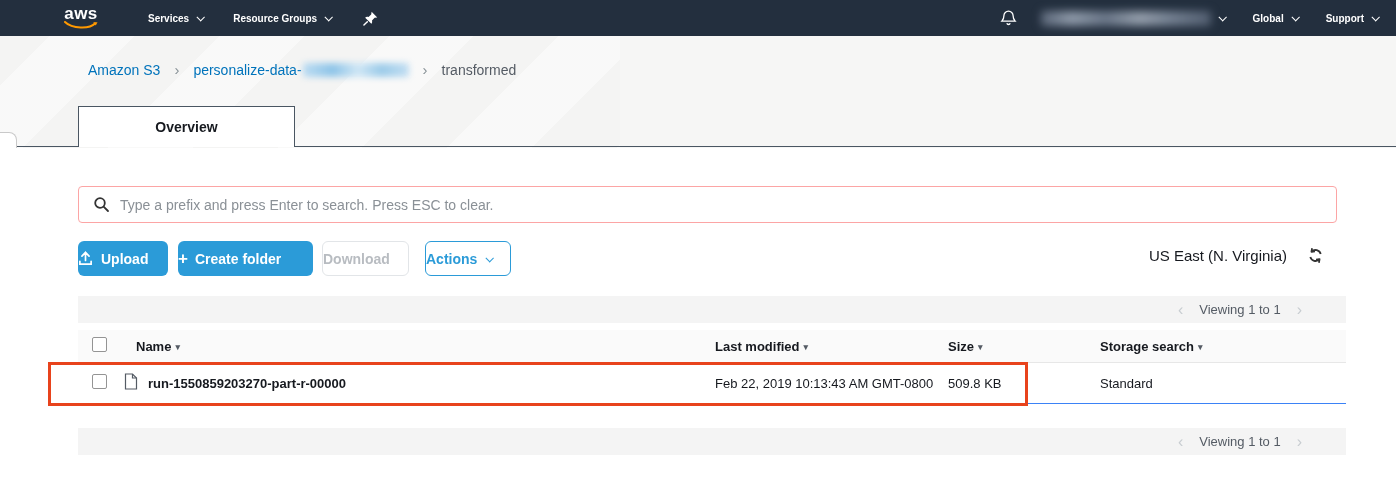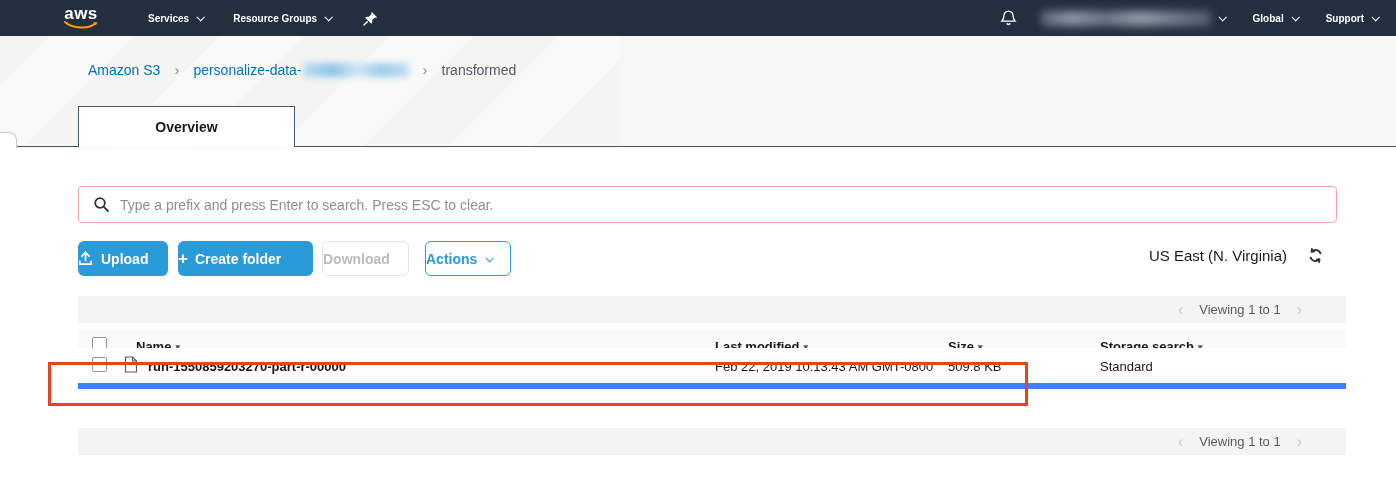--- a/index.html
+++ b/index.html
@@ -64,21 +64,21 @@
 
   .pagebar { position:absolute; left:78px; width:1268px; height:27px; background:#f4f4f4; display:flex; align-items:center; justify-content:flex-end; padding-right:44px; }
   .pagebar.top { top:148px; }
   .pagebar.bottom { top:280px; }
   .page-chev { color:#c8cdd1; font-size:16px; cursor:pointer; line-height:1; }
   .page-chev.prev { margin-right:16px; }
   .page-chev.next { margin-left:16px; }
   .viewing { font-size:13px; color:#545b64; }
 
   .thead { position:absolute; left:78px; top:182px; width:1268px; height:33px; background:#fafafa; border-bottom:1px solid #e7e7e7; }
-  .trow { position:absolute; left:78px; top:200px; width:1268px; height:41px; background:#fff; border-bottom:6px solid #3b82f6; }
+  .trow { position:absolute; left:78px; top:215px; width:1268px; height:41px; background:#fff; border-bottom:1px solid #3b82f6; }
   .cell { position:absolute; top:50%; transform:translateY(-50%); font-size:13px; color:#16191f; white-space:nowrap; }
   .cell.hdr { font-weight:bold; cursor:pointer; }
   .sort-arrow { font-size:9px; color:#545b64; margin-left:4px; vertical-align:1px; }
   .c-check { left:14px; }
   .c-name-h { left:40px;padding-left:18px; }
   .c-icon { left:46px; }
   .c-name { left:70px; font-weight:bold; cursor:pointer; }
   .c-modified { left:622px;padding-left:15px; }
   .c-size { left:870px;text-align:center; }
   .c-storage { left:1022px; }

